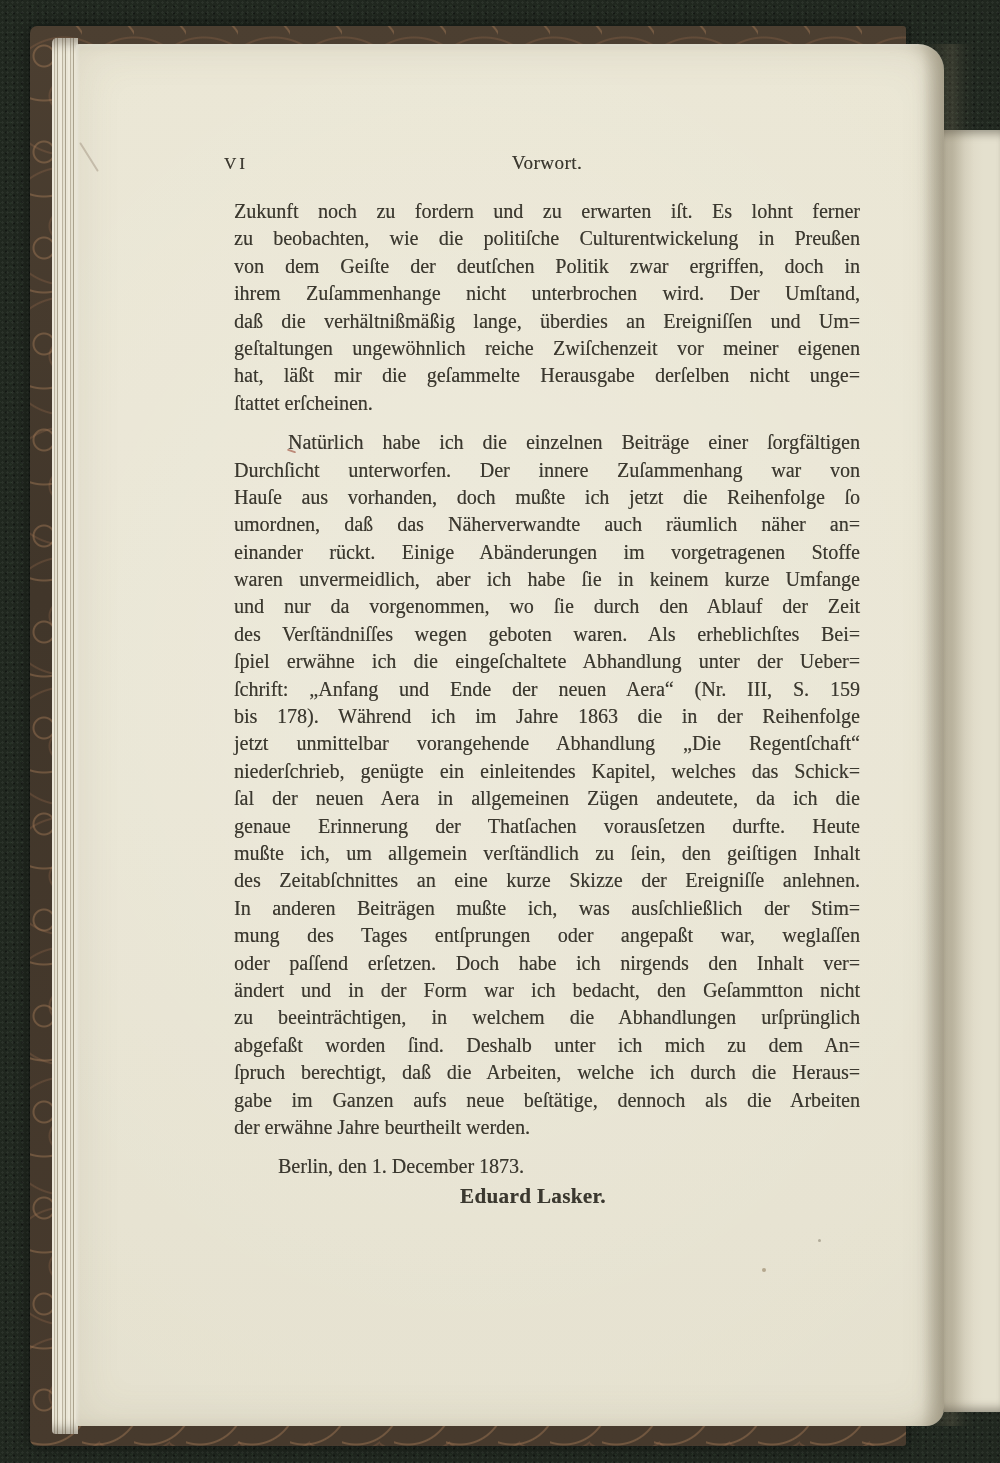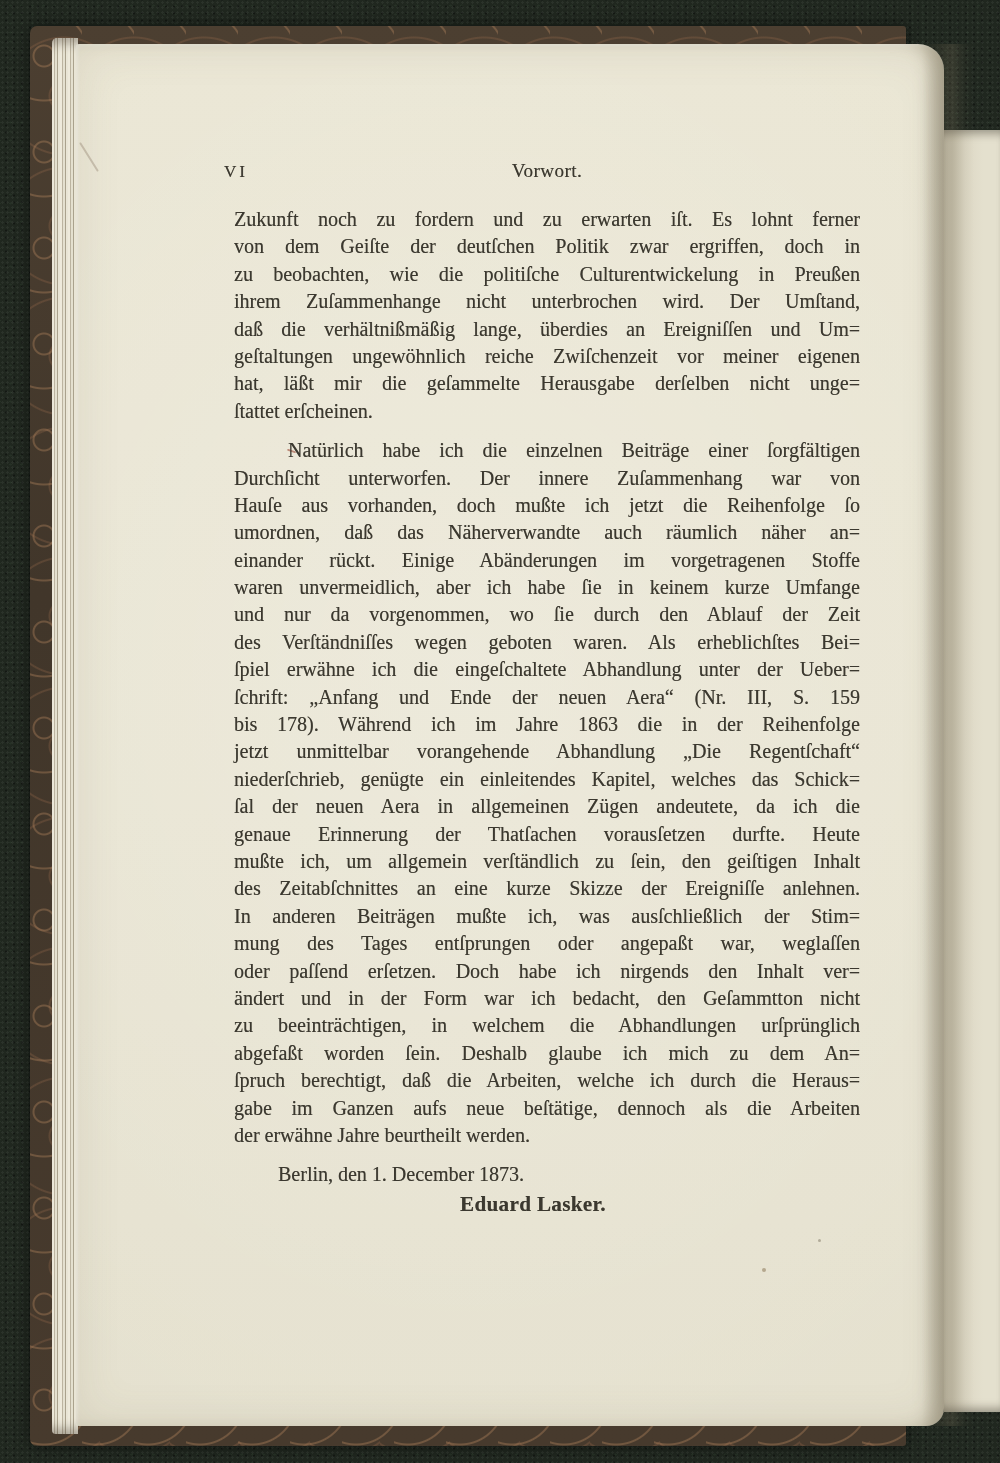--- a/index.html
+++ b/index.html
@@ -65,21 +65,21 @@
   }
 
   
   .crease-mark{position:absolute;left:88px;top:140px;width:2px;height:34px;background:rgba(120,100,80,0.30);transform:rotate(-32deg);border-radius:2px;}
   .speck-a{position:absolute;left:287px;top:450px;width:9px;height:2px;background:rgba(150,60,40,0.55);transform:rotate(18deg);border-radius:2px;}
   .speck-b{position:absolute;left:762px;top:1268px;width:4px;height:4px;background:rgba(120,95,60,0.45);border-radius:50%;}
   .speck-c{position:absolute;left:818px;top:1239px;width:3px;height:3px;background:rgba(100,90,70,0.4);border-radius:50%;}
 
   
   .text-area{
-    position:absolute;left:222px;top:160px;width:650px;
+    position:absolute;left:222px;top:152px;width:650px;
     color:#3b382f;
     font-size:20px;
     text-shadow:0.25px 0 0 rgba(59,56,47,0.55);
     font-family:Liberation Serif, serif;
   }
   .header-row{position:relative;height:24px;margin-bottom:22px;}
   .page-num{position:absolute;left:2px;top:2px;font-size:17px;letter-spacing:3px;}
   .header-title{position:absolute;left:0;right:0;top:0;text-align:center;font-size:19px;letter-spacing:0.5px;}
 
   .para{margin:12px;}
@@ -108,22 +108,22 @@
   <div class="speck-c"></div>
 
   <div class="text-area">
     <div class="header-row">
       <span class="page-num">VI</span>
       <span class="header-title">Vorwort.</span>
     </div>
     <div>
         <div class="para">
           <div class="line">Zukunft noch zu fordern und zu erwarten iſt. Es lohnt ferner</div>
+          <div class="line">zu beobachten, wie die politiſche Culturentwickelung in Preußen</div>
           <div class="line">von dem Geiſte der deutſchen Politik zwar ergriffen, doch in</div>
-          <div class="line">zu beobachten, wie die politiſche Culturentwickelung in Preußen</div>
           <div class="line">ihrem Zuſammenhange nicht unterbrochen wird. Der Umſtand,</div>
           <div class="line">daß die verhältnißmäßig lange, überdies an Ereigniſſen und Um=</div>
           <div class="line">geſtaltungen ungewöhnlich reiche Zwiſchenzeit vor meiner eigenen</div>
           <div class="line">hat, läßt mir die geſammelte Herausgabe derſelben nicht unge=</div>
           <div class="line last">ſtattet erſcheinen.</div>
         </div>
         <div class="para">
           <div class="line" style="text-indent: 54px;">Natürlich habe ich die einzelnen Beiträge einer ſorgfältigen</div>
           <div class="line">Durchſicht unterworfen. Der innere Zuſammenhang war von</div>
           <div class="line">Hauſe aus vorhanden, doch mußte ich jetzt die Reihenfolge ſo</div>
@@ -139,21 +139,21 @@
           <div class="line">niederſchrieb, genügte ein einleitendes Kapitel, welches das Schick=</div>
           <div class="line">ſal der neuen Aera in allgemeinen Zügen andeutete, da ich die</div>
           <div class="line">genaue Erinnerung der Thatſachen vorausſetzen durfte. Heute</div>
           <div class="line">mußte ich, um allgemein verſtändlich zu ſein, den geiſtigen Inhalt</div>
           <div class="line">des Zeitabſchnittes an eine kurze Skizze der Ereigniſſe anlehnen.</div>
           <div class="line">In anderen Beiträgen mußte ich, was ausſchließlich der Stim=</div>
           <div class="line">mung des Tages entſprungen oder angepaßt war, weglaſſen</div>
           <div class="line">oder paſſend erſetzen. Doch habe ich nirgends den Inhalt ver=</div>
           <div class="line">ändert und in der Form war ich bedacht, den Geſammtton nicht</div>
           <div class="line">zu beeinträchtigen, in welchem die Abhandlungen urſprünglich</div>
-          <div class="line">abgefaßt worden ſein. Deshalb glaube ich mich zu dem An=</div>
+          <div class="line">abgefaßt worden ſind. Deshalb unter ich mich zu dem An=</div>
           <div class="line">ſpruch berechtigt, daß die Arbeiten, welche ich durch die Heraus=</div>
           <div class="line">gabe im Ganzen aufs neue beſtätige, dennoch als die Arbeiten</div>
           <div class="line last">der erwähne Jahre beurtheilt werden.</div>
         </div>
       </div>
     <div class="dateline">Berlin, den 1. December 1873.</div>
     <div class="signature">Eduard Lasker.</div>
   </div>
 </div>
 

